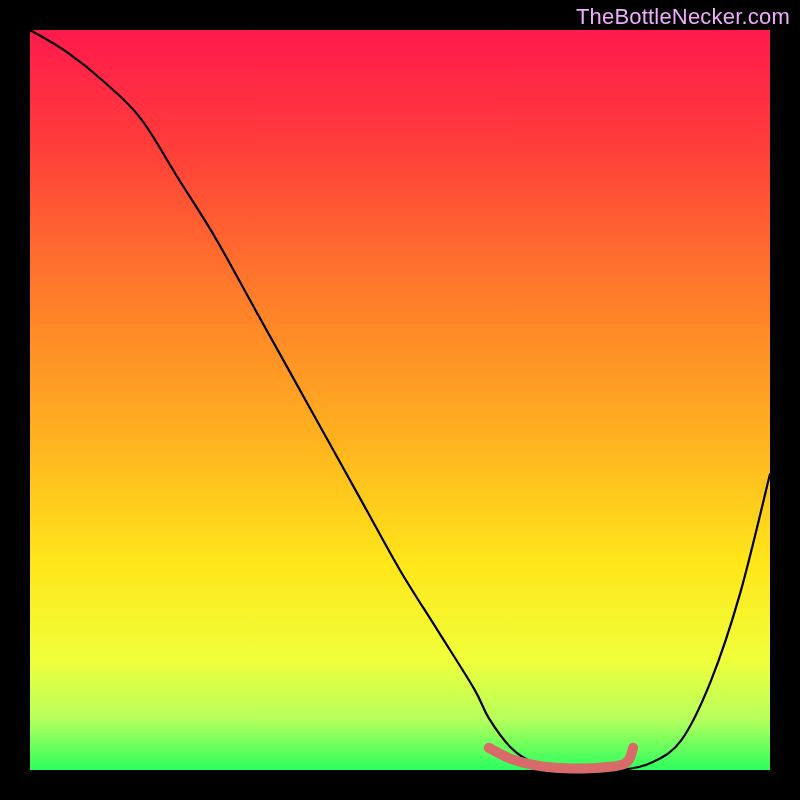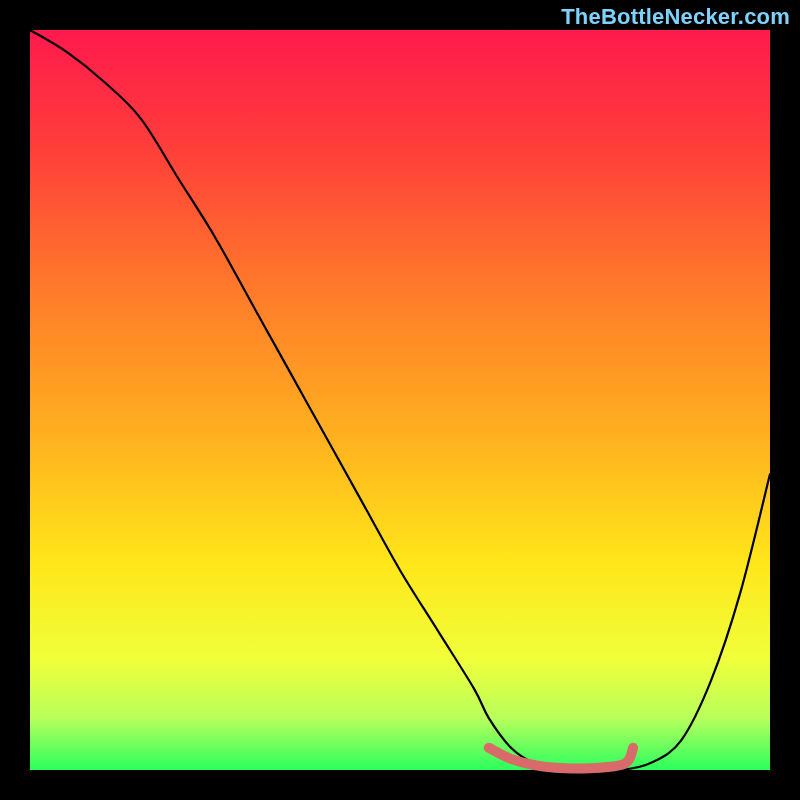--- a/index.html
+++ b/index.html
@@ -13,23 +13,23 @@
   }
   .stage {
     position: relative;
     width: 800px;
     height: 800px;
   }
   .watermark {
     position: absolute;
     top: 4px;
     right: 10px;
-    color: #7dd3fc;
+    color: #f0abfc;
     font-size: 22px;
-    font-weight: 700;
+    font-weight: 400;
     letter-spacing: 0.2px;
     z-index: 5;
   }
   svg {
     position: absolute;
     top: 0;
     left: 0;
   }
 </style>
 </head>

